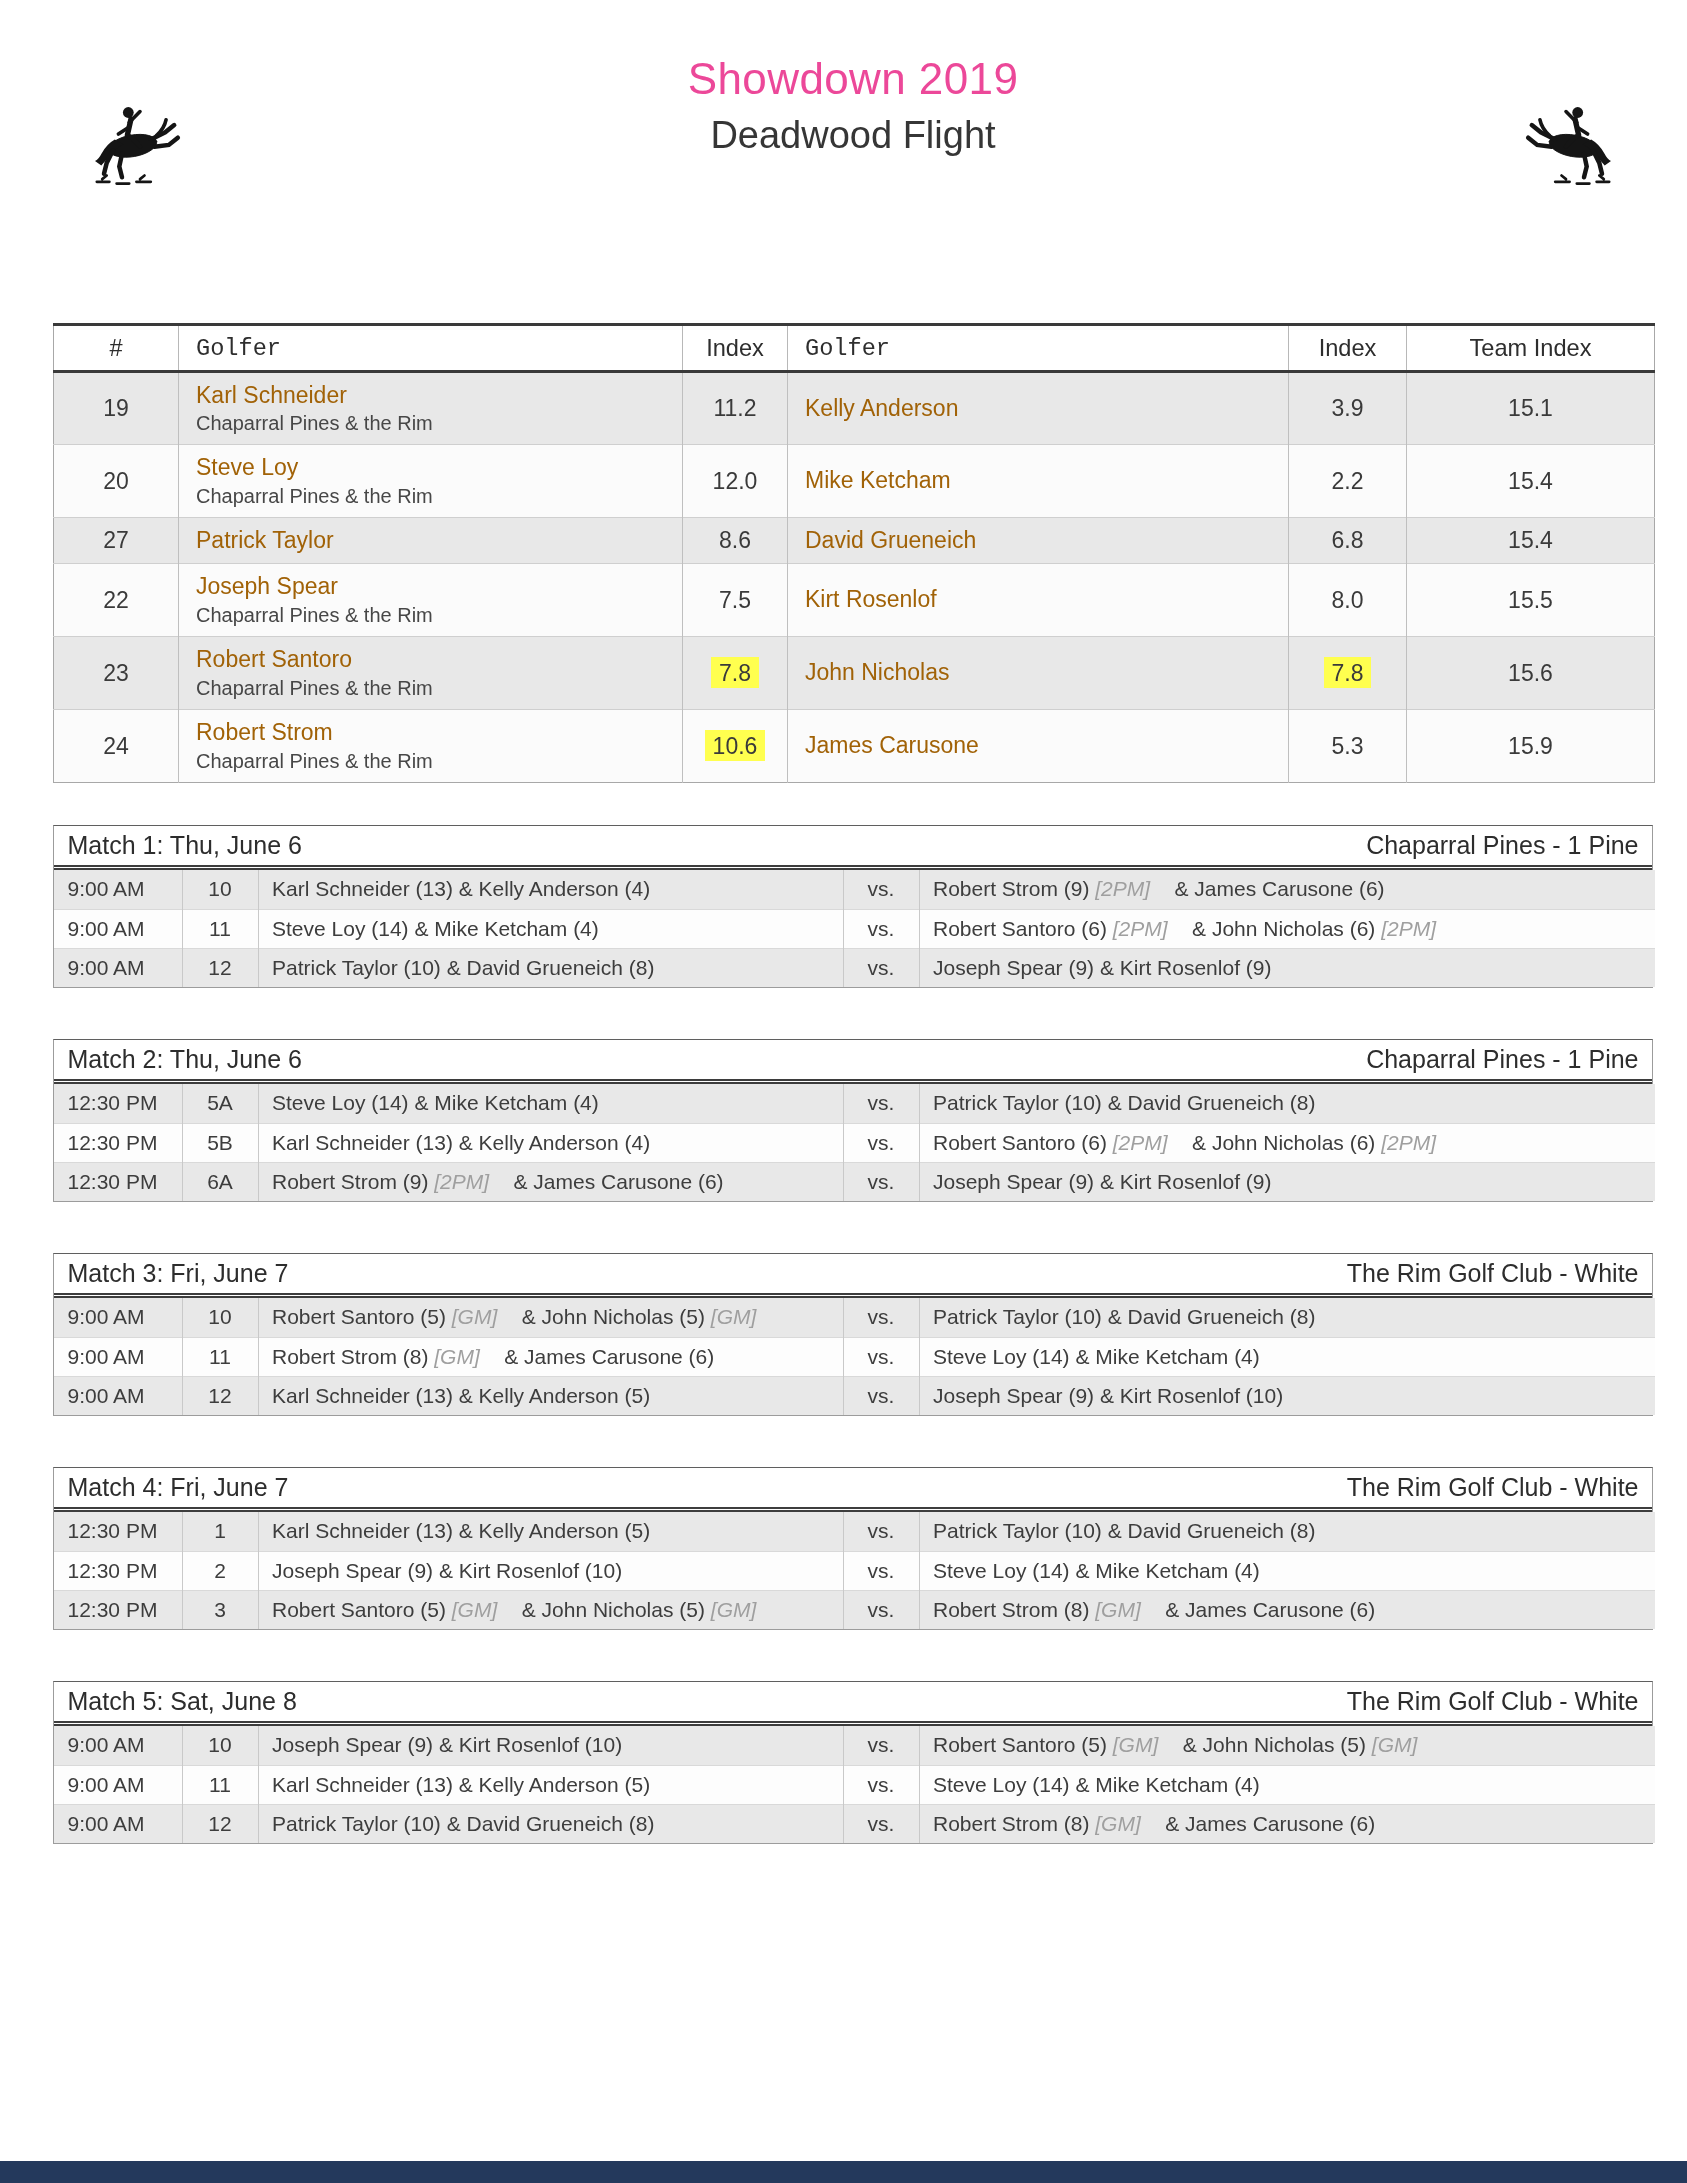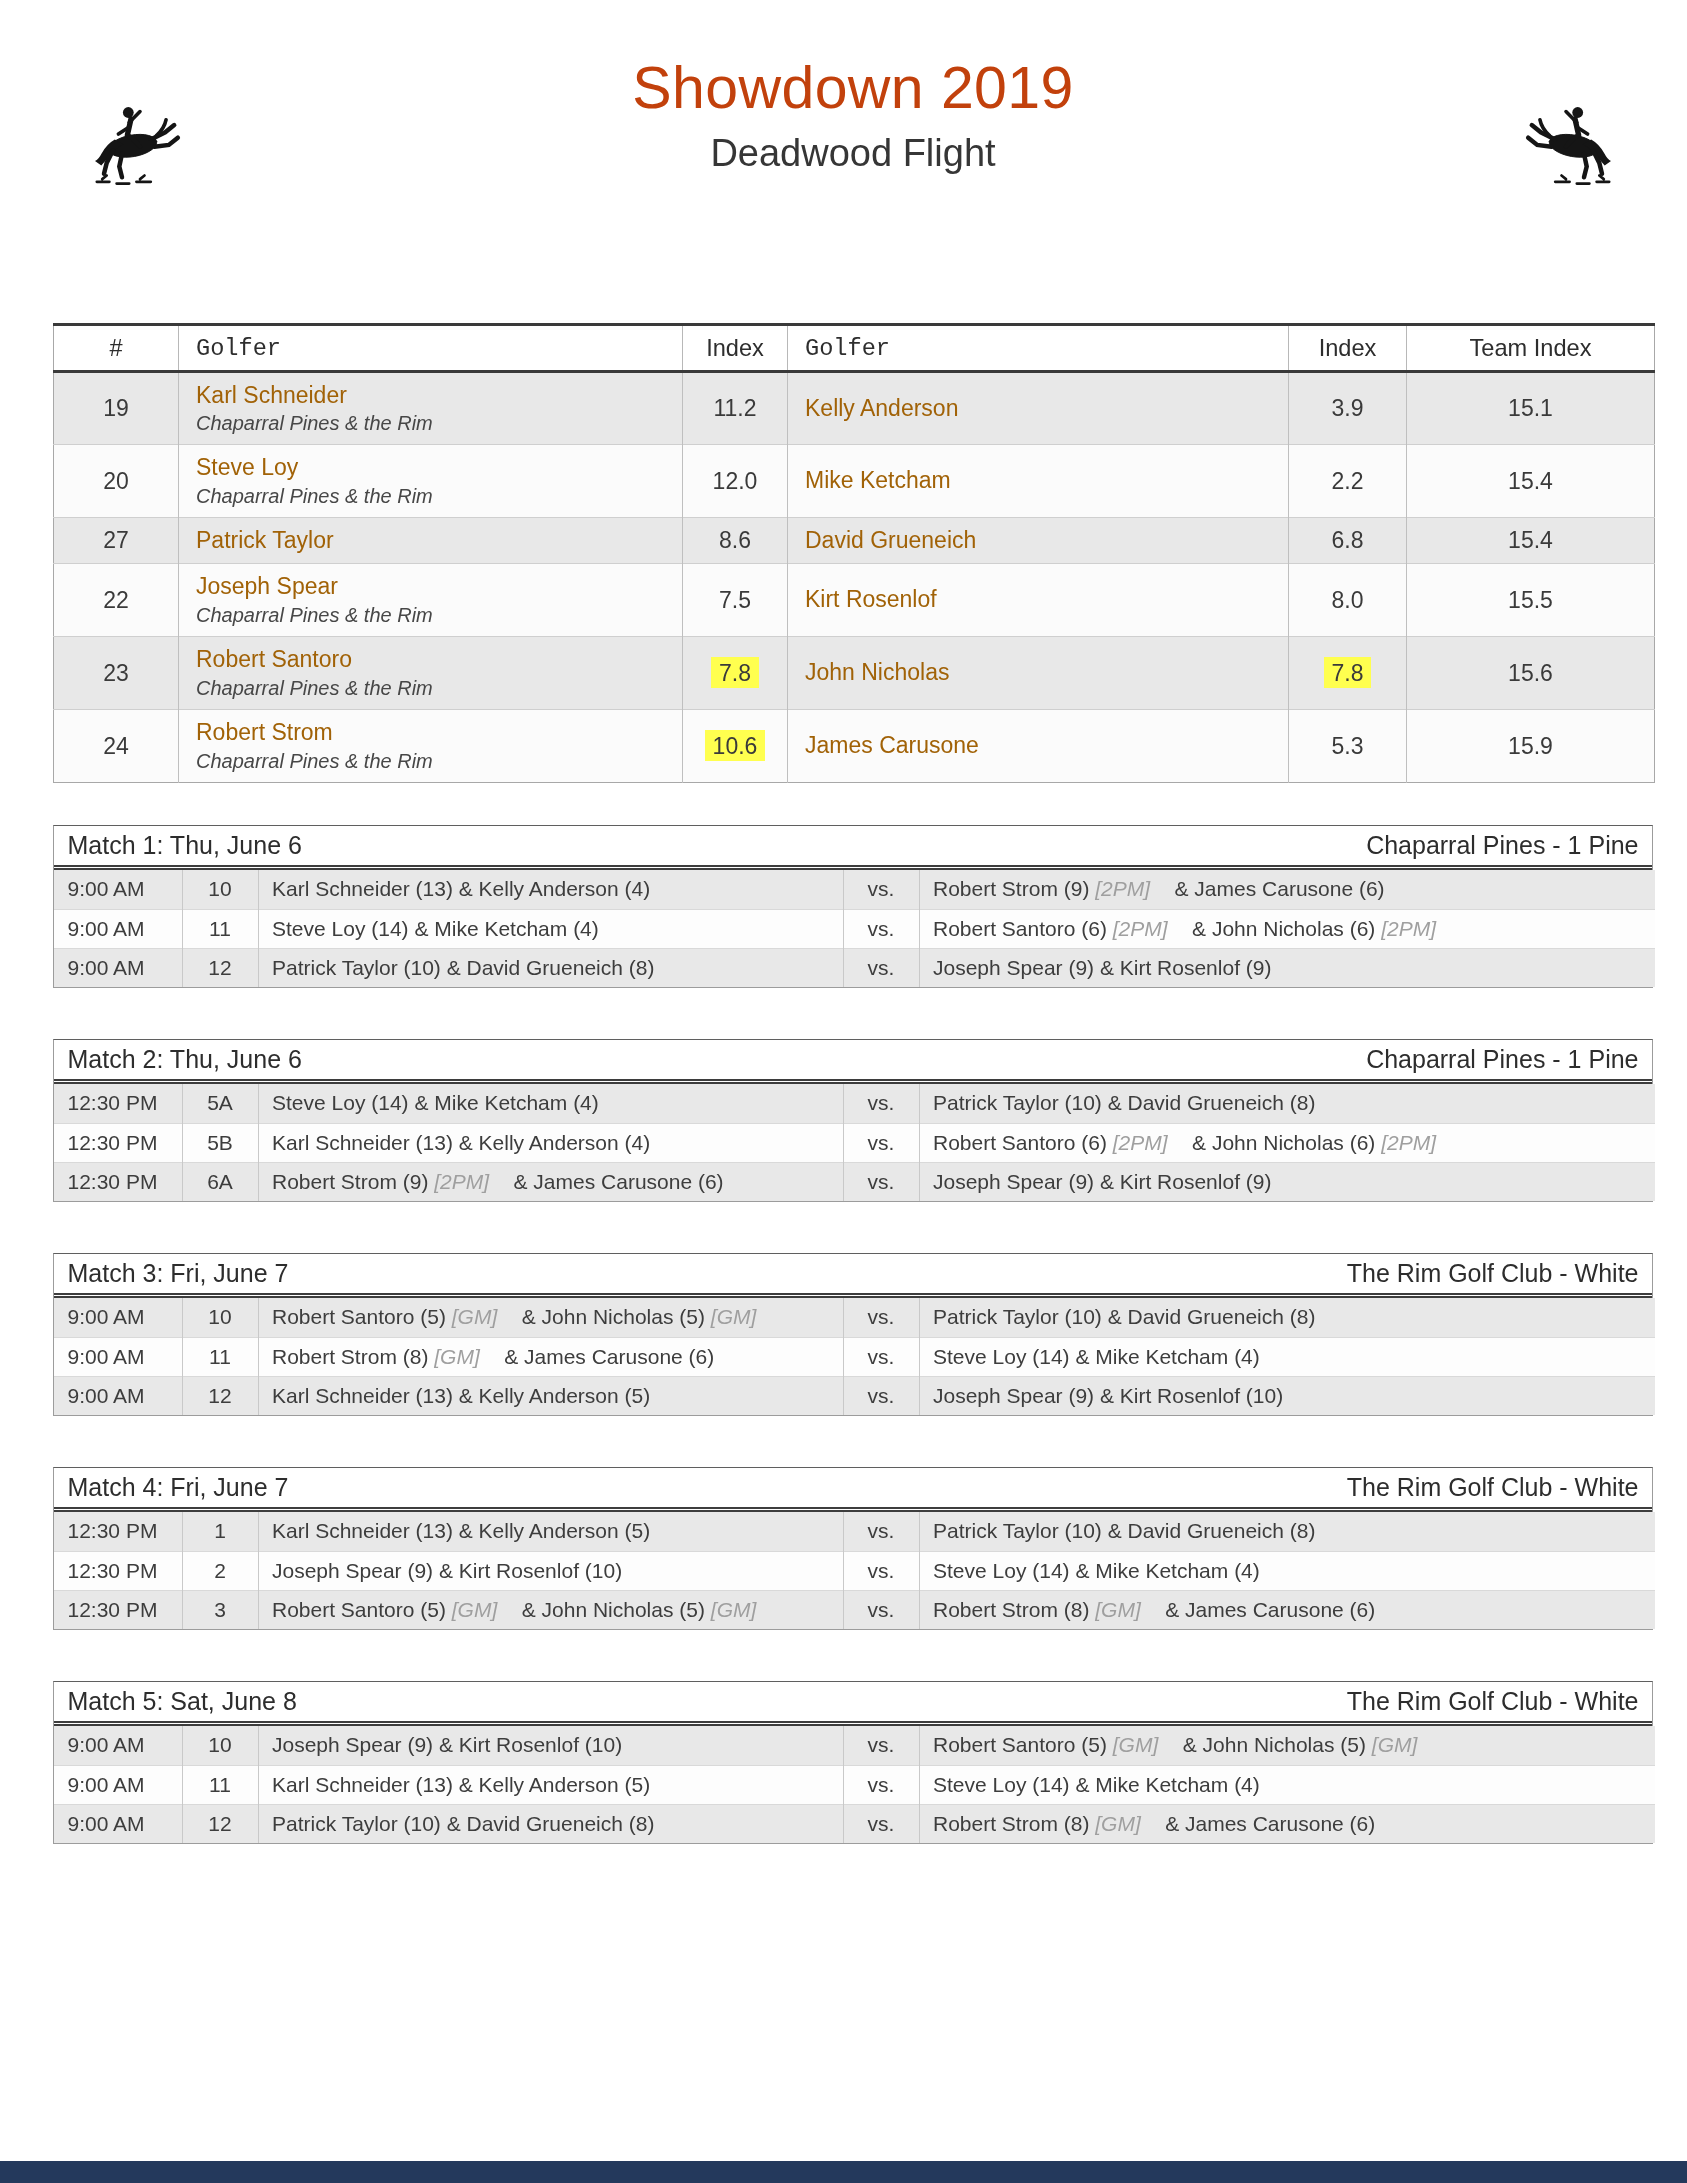--- a/index.html
+++ b/index.html
@@ -8,21 +8,21 @@
     width: 1687px; height: 2183px;
     position: relative;
     font-family: "Liberation Sans", "DejaVu Sans", sans-serif;
     color: #3a3a3a;
     overflow: hidden;
   }
   .content { position: absolute; left: 53px; top: 0; width: 1600px; }
 
   
   .page-header { position: relative; height: 323px; padding-top: 54px; text-align: center; }
-  .page-title   { font-size: 59px; color: #c2410c; letter-spacing: 0.4px; }
+  .page-title   { font-size: 44px; color: #ec4899; letter-spacing: 0.4px; }
   .page-subtitle{ font-size: 38px; color: #363636; margin-top: 10px; }
   .horse { position: absolute; width: 108px; height: 100px; top: 94px; }
   .horse.left  { left: 23.6px; }
   .horse.right { right: 23.6px; transform: scaleX(-1); }
 
   
   table { border-collapse: collapse; table-layout: fixed; width: 100%; }
   .roster { border: 0.8px solid #a8a8a8; border-top: 3.4px solid #3a3a3a; }
   .roster th {
     height: 47px; font-size: 23.6px; font-weight: normal; color: #2e2e2e;
@@ -31,21 +31,21 @@
   .roster th:last-child, .roster td:last-child { border-right: none; }
   .roster td { border-right: 0.8px solid #bfbfbf; border-top: 0.8px solid #cfcfcf; font-size: 23px; vertical-align: middle; }
   .roster tr.gray td  { background: #e8e8e8; }
   .roster tr.white td { background: #fbfbfb; }
   .roster tbody tr { height: 73px; }
   .roster tbody tr.short { height: 46px; }
   .al-c { text-align: center; }
   .al-l { text-align: left; padding-left: 17px; font-family: Liberation Mono, monospace; }
   .c-golfer { padding: 6.7px 17px; }
   .g-name { font-size: 23px; color: #a16207; line-height: 29.5px; }
-  .g-club { font-size: 20px; font-style: italic; color: #474747; line-height: 26px; }
+  .g-club { font-size: 20px; color: #474747; line-height: 26px; }
   .hl { background: var(--hl, #ffff4f); padding: 2.5px 7.6px; }
 
   
   .matches { margin-top: 42px; }
   .match-block { border: 0.8px solid #9c9c9c; border-top: 1.7px solid #5f5f5f; margin-bottom: 51px; background: #c2410c; }
   .match-head {
     display: flex; justify-content: space-between; align-items: center;
     height: 44px; padding: 0 13.5px; border-bottom: 5px double #3d3d3d;
     font-size: 25px; color: #2d2d2d; background: #ffffff;
   }

